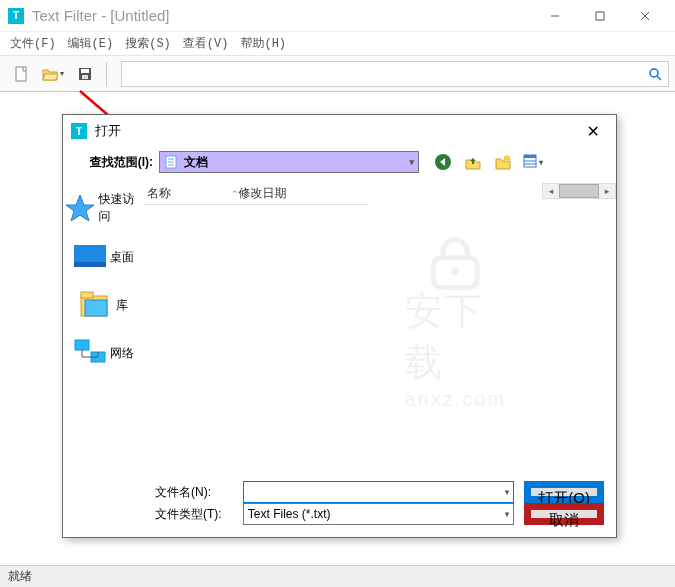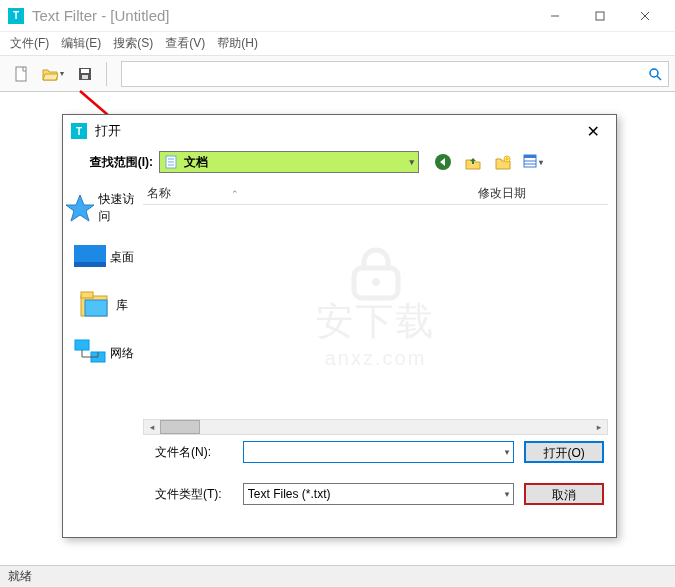--- a/index.html
+++ b/index.html
@@ -6,77 +6,77 @@
 body { width: 675px; height: 587px; background: #fff; position: relative; overflow: hidden; font-size: 12px; }
 
 
 .titlebar { height: 32px; background: #fff; display: flex; align-items: center; padding: 0 8px; border-bottom: 1px solid #eee; }
 .titlebar .app-icon { width: 16px; height: 16px; background: #00bcd4; display: inline-flex; align-items: center; justify-content: center; color: #fff; font-size: 10px; font-weight: bold; }
 .titlebar .title { margin-left: 8px; color: #999; font-size: 15px; }
 .titlebar .win-controls { margin-left: auto; display: flex; }
 .titlebar .win-btn { width: 45px; height: 30px; display: flex; align-items: center; justify-content: center; color: #999; }
 
 .menubar { height: 24px; display: flex; align-items: center; gap: 12px; padding: 0 10px; color: #555; font-size: 12px; border-bottom: 1px solid #e5e5e5; }
-.menubar span { cursor: default; }
+.menubar span { cursor: default; font-family: Liberation Mono, monospace; }
 
 .toolbar { height: 36px; display: flex; align-items: center; padding: 4px 6px; gap: 2px; border-bottom: 1px solid #ccc; background: #fafafa; }
 .tb-btn { width: 30px; height: 28px; display: flex; align-items: center; justify-content: center; border: 1px solid transparent; }
 .tb-divider { width: 1px; height: 24px; background: #ccc; margin: 0 4px; }
 .search-box { flex: 1; height: 26px; border: 1px solid #ccc; background: #fff; display: flex; align-items: center; margin-left: 8px; }
 .search-box input { flex: 1; border: none; outline: none; padding: 0 6px; font-size: 12px; }
 .search-box .sbtn { width: 26px; height: 24px; display: flex; align-items: center; justify-content: center; color: #0078d7; }
 
 .statusbar { position: absolute; bottom: 0; left: 0; right: 0; height: 22px; background: #f0f0f0; border-top: 1px solid #ccc; display: flex; align-items: center; padding: 0 8px; font-size: 12px; color: #333; }
 
 
 .dialog { position: absolute; left: 62px; top: 114px; width: 555px; height: 424px; background: #fff; border: 1px solid #666; box-shadow: 3px 3px 8px rgba(0,0,0,.25); display: flex; flex-direction: column; }
 .dlg-title { height: 32px; display: flex; align-items: center; padding: 0 8px; }
 .dlg-title .app-icon { width: 16px; height: 16px; background: #00bcd4; display: inline-flex; align-items: center; justify-content: center; color: #fff; font-size: 10px; font-weight: bold; }
 .dlg-title .t { margin-left: 8px; font-size: 13px; }
 .dlg-title .close { margin-left: auto; font-size: 16px; padding: 4px 8px; }
 
 .lookin-row { height: 30px; display: flex; align-items: center; padding: 0 12px; gap: 6px; margin-bottom: 6px; font-weight: bold; }
 .lookin-label { width: 78px; text-align: right; font-size: 12px; }
-.lookin-combo { width: 260px; height: 22px; border: 1px solid #767676; background: #bef264; display: flex; align-items: center; padding: 0 4px; gap: 4px; }
+.lookin-combo { width: 260px; height: 22px; border: 1px solid #767676; background: #c4b5fd; display: flex; align-items: center; padding: 0 4px; gap: 4px; }
 .lookin-combo .ico { width: 16px; height: 16px; display: flex; align-items: center; justify-content: center; }
 .lookin-combo .dd { margin-left: auto; font-size: 9px; color: #555; }
 .nav-icons { display: flex; gap: 10px; align-items: center; margin-left: 8px; }
 .nav-icon { width: 20px; height: 20px; display: flex; align-items: center; justify-content: center; }
 .nav-icon .dd-sm { font-size: 8px; color: #555; margin-left: 2px; }
 
 .dlg-body { flex: 1; display: flex; }
 .places { width: 80px; display: flex; flex-direction: column; align-items: center; gap: 16px; padding-top: 8px; }
 .place { display: flex; flex-direction: row; align-items: center; gap: 2px; font-size: 12px; cursor: default; }
 .place .pi { width: 36px; height: 32px; display: flex; align-items: center; justify-content: center; }
 
-.filelist { flex: 1; border: none; display: flex; flex-direction: column; margin-right: 8px; }
+.filelist { flex: 1; border: none; display: flex; flex-direction: row; }
 .fl-header { height: 22px; display: flex; align-items: center; border-bottom: 1px solid #e0e0e0; font-size: 12px; color: #333; }
 .fl-col-name { flex: 1; padding-left: 4px; display: flex; align-items: center; }
 .fl-col-name .sort { margin-left: 60px; color: #888; font-size: 9px; }
 .fl-col-date { width: 130px; }
 .fl-rows { flex: 1; position: relative; overflow: hidden; }
 .fl-row { height: 20px; display: flex; align-items: center; font-size: 12px; }
 .fl-row .ico { width: 16px; height: 16px; margin: 0 4px; }
 .fl-row .name { flex: 1; }
 .fl-row .date { width: 130px; }
 .watermark { position: absolute; left: 50%; top: 48%; transform: translate(-50%,-50%); display: flex; flex-direction: column; align-items: center; opacity: .12; pointer-events: none; }
 .watermark .txt1 { font-size: 38px; color: #888; font-weight: 300; letter-spacing: 2px; margin-top: -6px; }
 .watermark .txt2 { font-size: 20px; color: #888; letter-spacing: 2px; }
 .fl-scroll { height: 16px; background: #f0f0f0; display: flex; align-items: center; border: 1px solid #ddd; }
 .fl-scroll .ar { width: 16px; text-align: center; color: #666; font-size: 9px; }
 .fl-scroll .thumb { width: 40px; height: 14px; background: #ccc; border: 1px solid #aaa; }
 .fl-scroll .track { flex: 1; }
 
 .dlg-bottom { padding: 6px 12px 12px 92px; }
-.brow { display: flex; align-items: center; gap: 10px; margin-bottom: 20px; }
+.brow { display: flex; align-items: center; gap: 10px; margin-bottom: 0; }
 .brow .lbl { width: 78px; font-size: 12px; }
 .brow .combo { width: 272px; height: 22px; border: 1px solid #0078d7; background: #fff; display: flex; align-items: center; padding: 0 4px; font-size: 12px; font-family: "Consolas", monospace; }
 .brow .combo.plain { border-color: #767676; gap: 16px; }
 .brow .combo .dd { margin-left: auto; font-size: 9px; color: #555; }
-.brow .btn { width: 80px; height: 22px; background: #e1e1e1; border: 2px solid #b91c1c; font-size: 12px; text-align: center; line-height: 20px; }
+.brow .btn { width: 80px; height: 22px; background: #e1e1e1; border: 7px solid #b91c1c; font-size: 15px; text-align: center; line-height: 20px; }
 
 
 .arrow { position: absolute; stroke: #e00; fill: #e00; }
 
 
 .svg { display: block; }
 .folder-shape { width: 16px; height: 12px; background: #ffd86b; border: 1px solid #d6a938; position: relative; }
 .folder-shape::before { content: ""; position: absolute; top: -4px; left: 0; width: 7px; height: 4px; background: #ffd86b; border: 1px solid #d6a938; border-bottom: none; }
 </style>
 </head>

